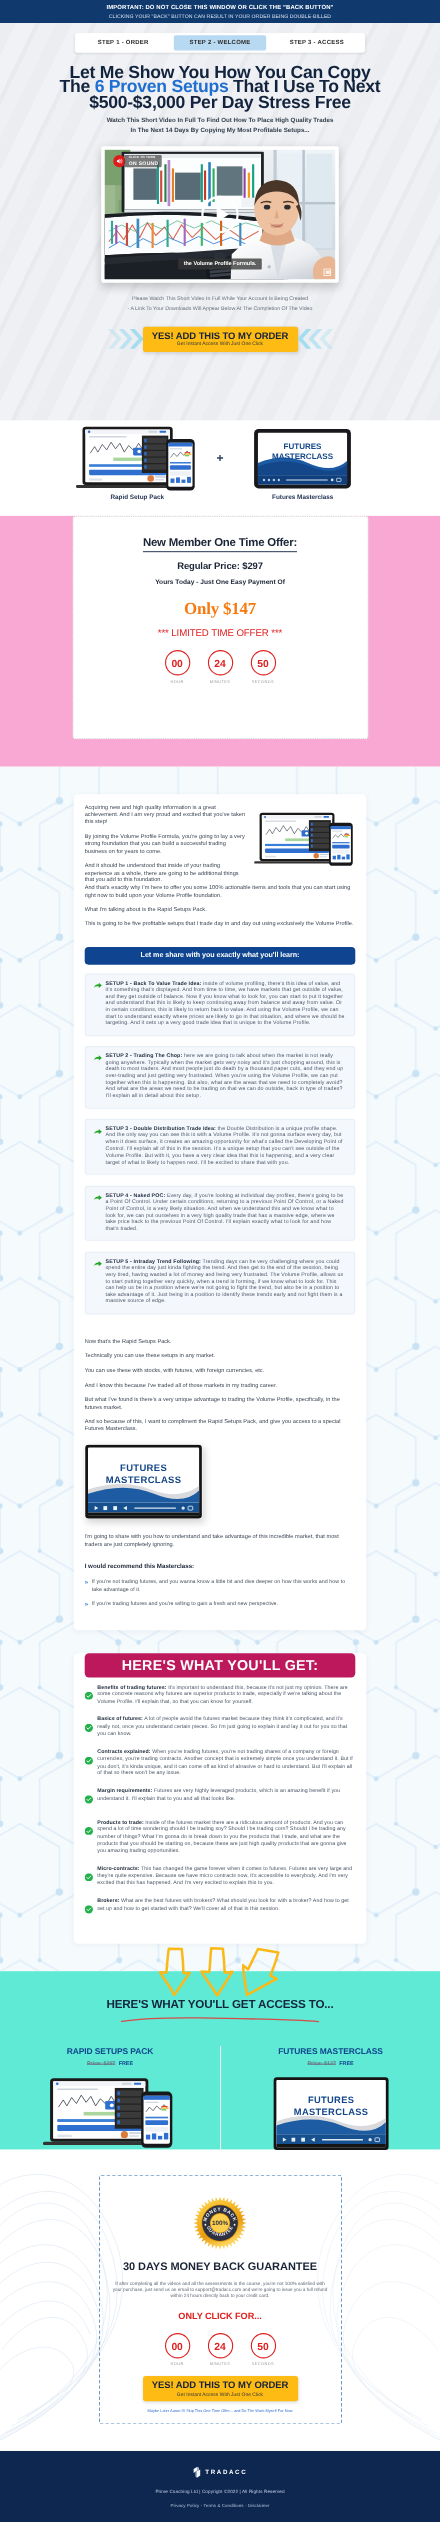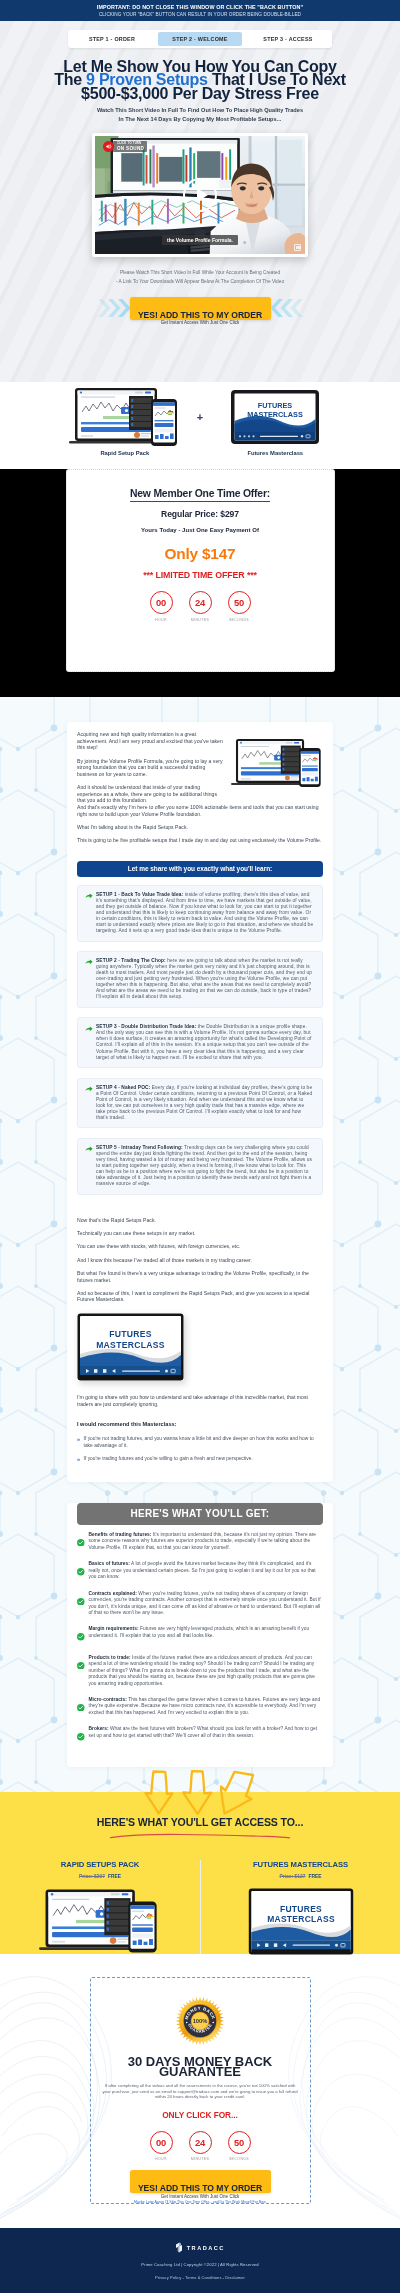--- a/index.html
+++ b/index.html
@@ -32,40 +32,40 @@
   .playbtn{position:absolute;left:50%;top:50%;transform:translate(-50%,-50%);width:34px;height:34px;border-radius:50%;border:2.4px solid #fff;display:flex;align-items:center;justify-content:center;z-index:6;}
   .playbtn i{display:block;width:0;height:0;border-left:11px solid #fff;border-top:7px solid transparent;border-bottom:7px solid transparent;margin-left:4px;}
   .caption{position:absolute;left:50%;transform:translateX(-50%);bottom:9px;background:rgba(55,55,55,.78);color:#fff;font-size:5px;font-weight:600;padding:2px 5px;border-radius:1px;white-space:nowrap;z-index:6;}
   .vcorner{position:absolute;right:4px;bottom:3px;width:7px;height:7px;border:1px solid rgba(255,255,255,.75);border-radius:1px;z-index:6;}
   .vcorner:after{content:"";position:absolute;left:1.4px;top:1.4px;width:3.2px;height:3.2px;background:rgba(255,255,255,.8);}
 
   .note{margin:11px auto 0;width:300px;text-align:center;font-size:4.8px;line-height:9px;color:#66707e;}
 
   .ctawrap{margin:11px auto 0;width:290px;display:flex;align-items:center;justify-content:center;}
   .chev{display:block;}
-  .cta{width:141px;height:23px;background:#fdbb13;border-radius:2.5px;padding-top:13px;text-align:center;box-shadow:0 1px 3px rgba(0,0,0,.12);}
+  .cta{width:141px;height:23px;background:#fdbb13;border-radius:2.5px;padding-top:3px;text-align:center;box-shadow:0 1px 3px rgba(0,0,0,.12);}
   .cta .c1{font-size:8.6px;font-weight:bold;color:#16213a;letter-spacing:-.05px;line-height:10.5px;}
   .cta .c2{font-size:4.5px;color:#3a3a3a;letter-spacing:.01px;line-height:6.5px;}
 
   
   .prodstrip{background:#fff;height:87px;display:flex;align-items:flex-start;justify-content:center;padding-top:7px;}
   .prodcol{width:140px;text-align:center;}
   .prodcol .img{height:56px;display:flex;align-items:center;justify-content:center;}
   .prodcol .lbl{font-size:5.8px;color:#1e3050;margin-top:5px;font-weight:600;letter-spacing:-.02px;}
   .plus{font-size:11px;color:#2d4263;font-weight:bold;margin:0 2px;padding-top:22px;}
 
   
-  .offerwrap{background:#000000;padding:0 0 25px;}
+  .offerwrap{background:#f9a8d4;padding:0 0 25px;}
   .offer{width:269px;height:203px;margin:0 auto;border:1px dotted #d4d6d9;border-radius:3px;padding:13px 10px 0;text-align:center;background:#fff;}
   .offer .t1{font-size:10.4px;font-weight:bold;color:#1a2436;letter-spacing:-.2px;line-height:12px;display:inline-block;border-bottom:1px solid #3a4a63;padding-bottom:1px;}
   .offer .t2{font-size:17.6px;font-weight:bold;color:#19b51b;margin-top:11px;letter-spacing:-.3px;line-height:18px;}
   .offer .t3{font-size:8.6px;font-weight:bold;color:#1a2436;margin-top:7px;line-height:10px;letter-spacing:-.1px;}
   .offer .t4{font-size:6px;font-weight:bold;color:#1a2436;margin-top:7px;line-height:8px;letter-spacing:.02px;}
-  .offer .t5{font-size:15.4px;font-weight:bold;color:#f87a0e;margin-top:11px;line-height:17px;letter-spacing:-.2px;}
-  .offer .t6{font-size:8.8px;font-weight:bold;color:#e02020;margin-top:8px;line-height:10px;letter-spacing:-.1px;}
+  .offer .t5{font-size:15.4px;font-weight:bold;color:#f87a0e;margin-top:11px;line-height:17px;letter-spacing:-.2px;font-family:Liberation Serif, serif;}
+  .offer .t6{font-size:8.8px;font-weight:normal;color:#e02020;margin-top:8px;line-height:10px;letter-spacing:-.1px;}
   .timer{display:flex;justify-content:center;gap:16px;margin-top:11px;}
   .tcell{text-align:center;}
   .tcell .circ{width:23px;height:23px;border:1.3px solid #e02020;border-radius:50%;display:flex;align-items:center;justify-content:center;font-size:9.4px;font-weight:bold;color:#e02020;letter-spacing:-.1px;}
   .tcell .cl{font-size:3.6px;color:#9a9a9a;letter-spacing:.35px;margin-top:3.5px;}
 
   
   .hexsec{position:relative;background:#f5fafd;padding:25px 0 25px;overflow:hidden;}
   .hexsec .hexbg{position:absolute;left:0;top:0;width:400px;height:100%;z-index:0;}
   .card{position:relative;z-index:2;width:266px;margin:0 auto;background:#fff;border-radius:4px;padding:9px 10px 12px;box-shadow:0 1px 5px rgba(40,70,110,.06);}
   .introwrap{overflow:hidden;}
@@ -80,46 +80,46 @@
 
   #midps{padding-top:13px;}
   .midp{font-size:5.1px;line-height:6.65px;color:#3c4655;margin:0 0 6.6px;letter-spacing:.02px;}
 
   .fmbox{width:107px;height:68px;margin:10px 0 13px;box-shadow:2px 3px 7px rgba(0,0,0,.16);border-radius:3px;overflow:hidden;}
   .recbar{font-size:5.6px;font-weight:bold;color:#1a2436;margin:14px 0 8px;line-height:7px;}
   .rec{display:flex;gap:3.5px;margin-bottom:7px;}
   .rec .ch{color:#1f6fd0;font-size:5.4px;font-weight:bold;line-height:7px;}
   .rec .rt{font-size:4.85px;line-height:6.5px;color:#47525f;letter-spacing:.03px;}
 
-  .getbar{background:#737373;color:#fff;border-radius:4px;text-align:center;font-size:10px;font-weight:bold;line-height:22px;height:22px;letter-spacing:.25px;margin:-6.5px 0 7px;}
+  .getbar{background:#be185d;color:#fff;border-radius:4px;text-align:center;font-size:13px;font-weight:bold;line-height:22px;height:22px;letter-spacing:.25px;margin:-6.5px 0 7px;}
   .gitem{display:flex;gap:4px;margin-bottom:9.8px;}
   .gitem .tick{flex:0 0 auto;margin-top:.5px;}
   .gitem .gt{font-size:4.8px;line-height:6.5px;color:#4a5566;letter-spacing:.05px;}
   .gitem .gt b{color:#1d2a3c;}
 
   
-  .accsec{background:#fde047;padding:24px 0 0;text-align:center;position:relative;z-index:3;}
+  .accsec{background:#5eead4;padding:24px 0 0;text-align:center;position:relative;z-index:3;}
   .arrows{display:flex;justify-content:center;gap:2px;position:absolute;left:0;right:0;top:-22px;}
   .acch{font-size:10.6px;font-weight:bold;color:#15243c;letter-spacing:-.15px;line-height:12px;}
   .accline{display:block;margin:5px auto 0;}
   .cards2{display:flex;justify-content:center;gap:0;margin-top:20px;}
   .acard{width:200px;text-align:center;padding:0 6px;}
   .acard+.acard{border-left:1px solid #edeef0;}
   .acard h3{font-size:7.7px;font-weight:bold;color:#12468f;letter-spacing:-.1px;line-height:9px;}
   .acard .price{font-size:4.9px;font-weight:bold;color:#1f2b3d;margin-top:5.5px;line-height:6px;}
   .acard .price s{color:#6b7585;}
   .acard .price .free{color:#12468f;margin-left:3px;}
   .acard .img{margin-top:8px;display:flex;justify-content:center;align-items:center;height:66px;}
 
   
   .guar{position:relative;background:#fff;padding:23px 0 24px;overflow:hidden;}
   .gbg{position:absolute;left:0;top:0;width:400px;height:100%;z-index:0;}
   .gbox{position:relative;z-index:2;width:221px;height:227px;margin:0 auto;border:1px dashed #6f9ac8;border-radius:2px;padding:9px 8px 0;text-align:center;background:transparent;}
   .seal{margin:6px auto 8px;display:block;}
-  .gh{font-size:13px;font-weight:bold;color:#1a2436;letter-spacing:-.05px;line-height:10px;}
+  .gh{font-size:10px;font-weight:bold;color:#1a2436;letter-spacing:-.05px;line-height:10px;}
   .gp{font-size:4.25px;line-height:5.6px;color:#5d6775;margin-top:6px;padding:0 3px;}
   .ov{font-size:8.3px;font-weight:bold;color:#e02020;margin-top:10px;letter-spacing:-.05px;line-height:10px;}
   .cta2wrap{margin:9px auto 0;display:flex;align-items:center;justify-content:center;}
   .maybe{font-size:3.5px;color:#2f6fd0;margin-top:7px;letter-spacing:.02px;}
 
   
   .footer{background:#0d2750;color:#ccd6e6;text-align:center;height:65px;padding-top:14px;}
   .flogo{display:flex;align-items:center;justify-content:center;gap:3.5px;margin-bottom:9px;}
   .flogo .lt{font-size:5.6px;font-weight:bold;letter-spacing:1.5px;color:#fff;}
   .fc{font-size:4.2px;color:#c2cee0;letter-spacing:.1px;}
@@ -136,21 +136,21 @@
 <div class="hero">
 
   <div class="steps">
     <div class="step">STEP 1 - ORDER</div>
     <div class="step active">STEP 2 - WELCOME</div>
     <div class="step">STEP 3 - ACCESS</div>
   </div>
 
   <h1 class="headline">
     <span>Let Me Show You How You Can Copy</span><br>
-    <span>The </span><span class="blue">9 Proven Setups</span><span> That I Use To Next</span><br>
+    <span>The </span><span class="blue">6 Proven Setups</span><span> That I Use To Next</span><br>
     <span>$500-$3,000 Per Day Stress Free</span>
   </h1>
 
   <div class="sub">
     <span>Watch This Short Video In Full To Find Out How To Place High Quality Trades</span><br>
     <span>In The Next 14 Days By Copying My Most Profitable Setups...</span>
   </div>
 
   <div class="video">
     <svg class="vthumb" viewBox="0 0 216 124" preserveAspectRatio="none">

